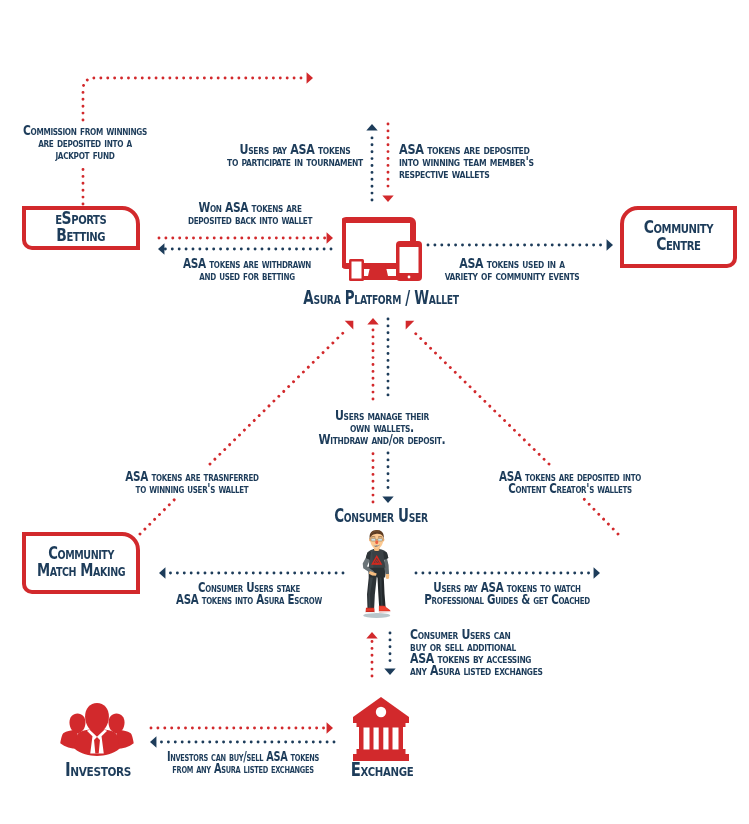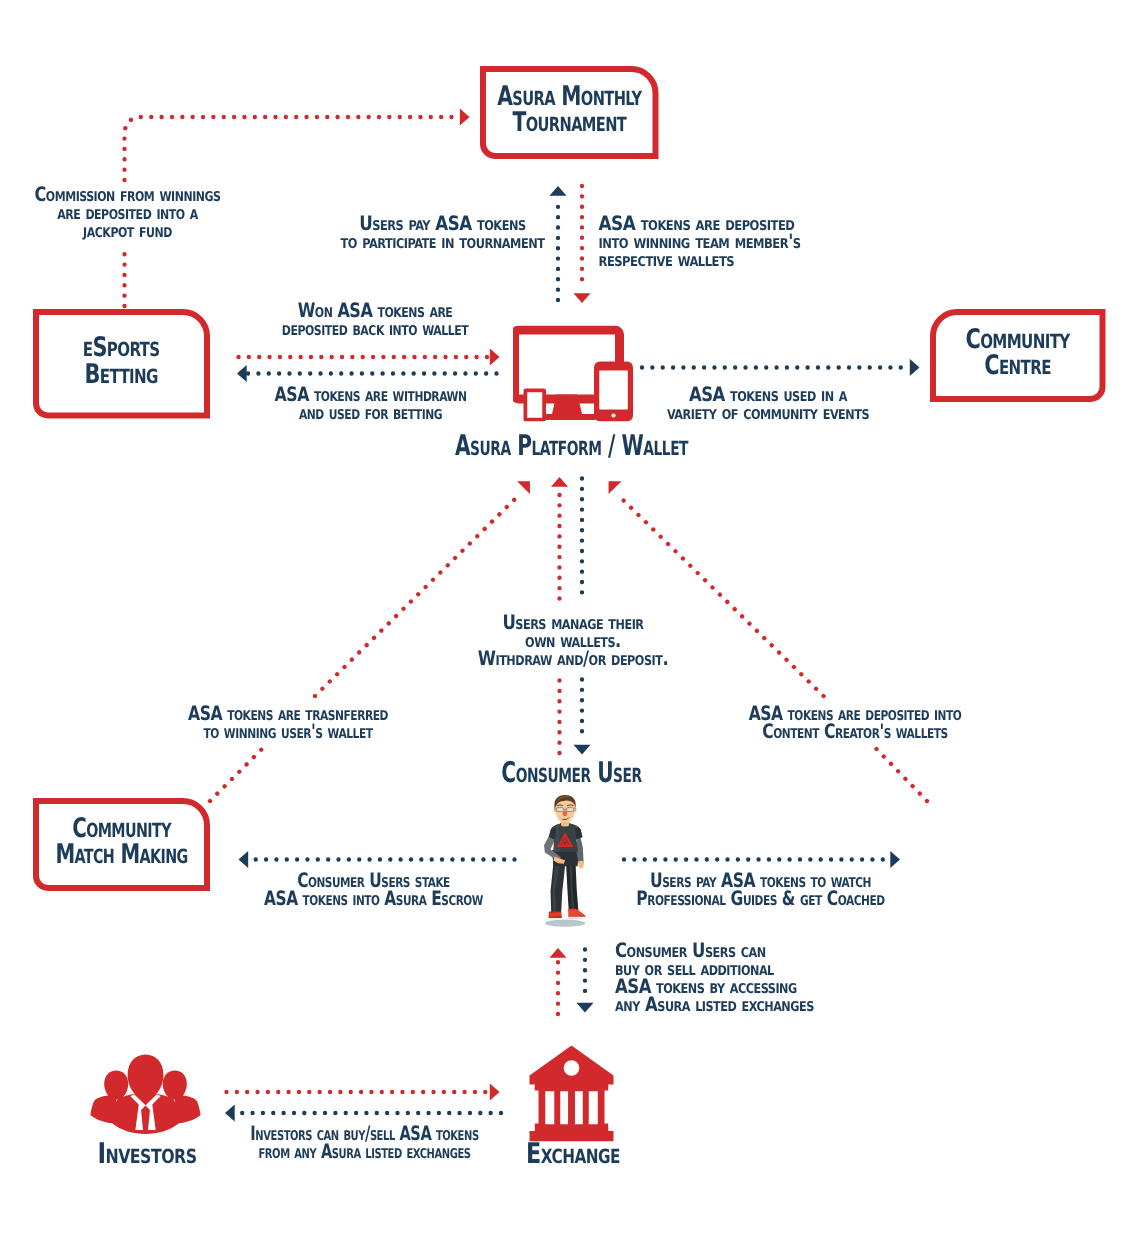--- a/index.html
+++ b/index.html
@@ -23,21 +23,21 @@
        line-height:0.90;font-family:"DejaVu Sans Condensed","DejaVu Sans",sans-serif;
        letter-spacing:-0.35px;transform:translateX(-50%) scaleX(var(--sx));}
   .cap.lt{text-align:left;transform:scaleX(var(--sx));transform-origin:left center;}
 
   svg.layer{position:absolute;left:0;top:0;width:749px;height:824px;pointer-events:none;}
   .ico{position:absolute;}
 
   
   #box-tournament      {left:320px;top:44px; width:119px;height:62px;}
   #box-tournament .lbl{--sx:.835;}
-  #box-esports         {left:22px; top:206px;width:118px;height:73px;}
+  #box-esports         {left:22px; top:206px;width:118px;height:44px;}
   #box-community-centre{left:620px;top:206px;width:117px;height:62px;}
   #box-match-making    {left:22px; top:532px;width:118px;height:62px;}
   #box-match-making .lbl{--sx:.815;}
   #box-coaching        {left:620px;top:532px;width:117px;height:62px;}
   .node .lbl{font-variant:small-caps;font-size:18px;letter-spacing:-0.5px;}
 
   
   #icon-devices {left:342px;top:217px;width:80px;height:64px;}
   #icon-person  {left:360px;top:530px;width:34.5px;height:89px;}
   #icon-people  {left:59px; top:699px;width:76px;height:63px;}
@@ -104,24 +104,20 @@
       <path d="M372,676 L372,641" fill="none" stroke="#d2292c" stroke-width="2.9" stroke-linecap="round" stroke-dasharray="0.001 6.9"></path>
       <polygon points="0,0 -6.441,-5.7 -6.441,5.7" fill="#d2292c" transform="translate(372,632) rotate(-90)"></polygon>
       <path d="M390,633 L390,666" fill="none" stroke="#1d3c5a" stroke-width="2.9" stroke-linecap="round" stroke-dasharray="0.001 6.9"></path>
       <polygon points="0,0 -6.441,-5.7 -6.441,5.7" fill="#1d3c5a" transform="translate(390,675) rotate(90)"></polygon>
       <path d="M151,728 L326,728" fill="none" stroke="#d2292c" stroke-width="2.9" stroke-linecap="round" stroke-dasharray="0.001 6.9"></path>
       <polygon points="0,0 -6.441,-5.7 -6.441,5.7" fill="#d2292c" transform="translate(333,728) rotate(0)"></polygon>
       <path d="M334,742 L157,742" fill="none" stroke="#1d3c5a" stroke-width="2.9" stroke-linecap="round" stroke-dasharray="0.001 6.9"></path>
       <polygon points="0,0 -6.441,-5.7 -6.441,5.7" fill="#1d3c5a" transform="translate(150,742) rotate(180)"></polygon>
     </svg>
 
-  <div class="node rad-tr-bl" id="box-tournament">
-    <span class="lbl">Asura Monthly
-Tournament</span>
-  </div>
   <div class="node rad-tr-bl" id="box-esports">
     <span class="lbl">eSports
 Betting</span>
   </div>
   <div class="node rad-tl-br" id="box-community-centre">
     <span class="lbl">Community
 Centre</span>
   </div>
   <div class="node rad-tr-bl" id="box-match-making">
     <span class="lbl">Community

